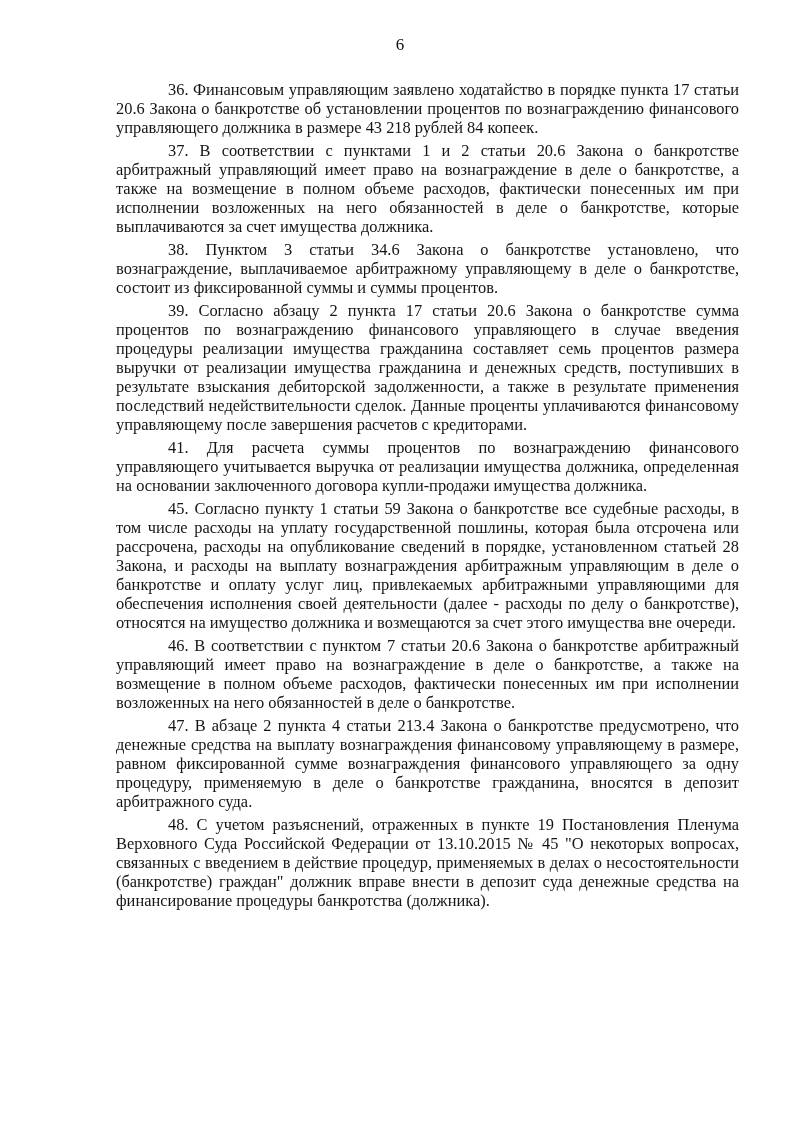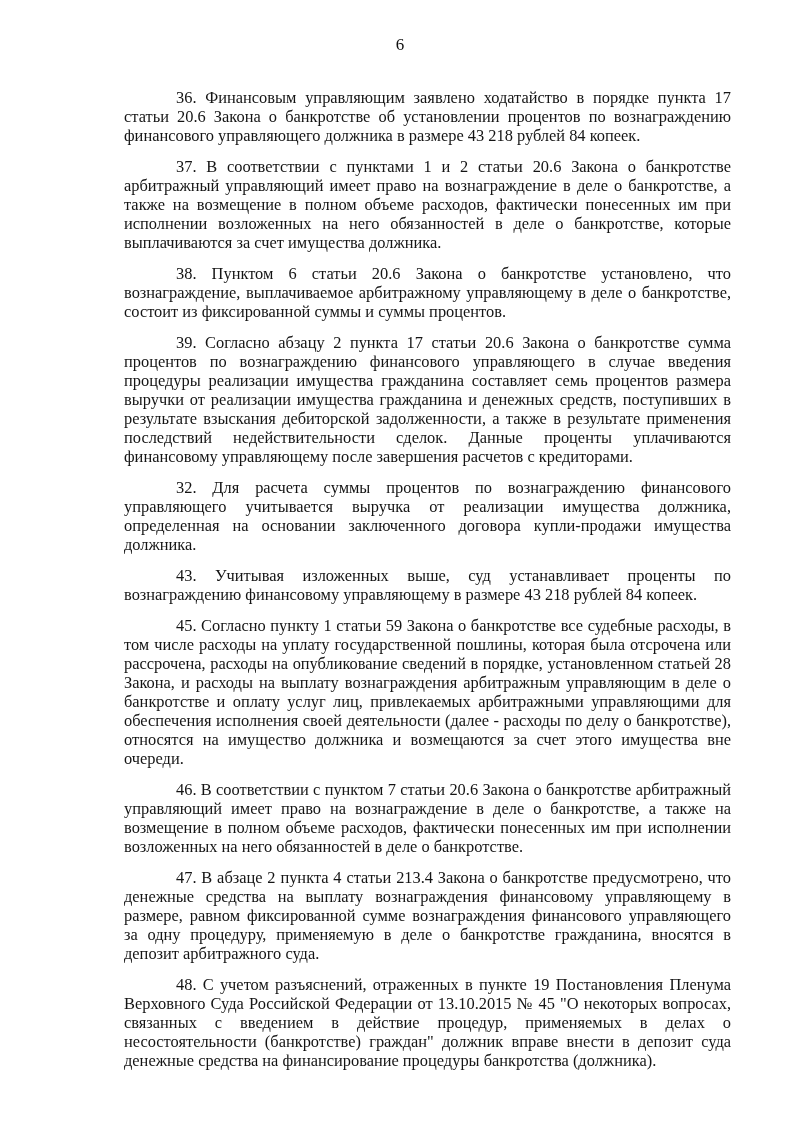--- a/index.html
+++ b/index.html
@@ -9,34 +9,33 @@
   }
   .page-number {
     position: absolute; top: 35px; left: 0; width: 800px; text-align: center;
     font-family: "Liberation Serif", serif; font-size: 17px; color: #111;
   }
   .body-text {
     position: absolute; top: 76px; left: 112px; width: 631px;
     font-family: "Liberation Serif", serif; font-size: 16.4px; line-height: 19px; color: #141414;
   }
   .para {
-    margin: 12px; text-align: justify; text-indent: 52px; hyphens: none; font-family: Liberation Serif, serif;
+    margin: 4px; text-align: justify; text-indent: 52px; hyphens: none; font-family: Liberation Serif, serif;
   }
 </style>
 </head>
 <body>
 
 <div class="page">
   <div class="page-number">6</div>
 
   <div class="body-text">
     <p class="para">36. Финансовым управляющим заявлено ходатайство в порядке пункта 17 статьи 20.6 Закона о банкротстве об установлении процентов по вознаграждению финансового управляющего должника в размере 43 218 рублей 84 копеек.</p>
     <p class="para">37. В соответствии с пунктами 1 и 2 статьи 20.6 Закона о банкротстве арбитражный управляющий имеет право на вознаграждение в деле о банкротстве, а также на возмещение в полном объеме расходов, фактически понесенных им при исполнении возложенных на него обязанностей в деле о банкротстве, которые выплачиваются за счет имущества должника.</p>
-    <p class="para">38. Пунктом 6 статьи 20.6 Закона о банкротстве установлено, что вознаграждение, выплачиваемое арбитражному управляющему в деле о банкротстве, состоит из фиксированной суммы и суммы процентов.</p>
+    <p class="para">38. Пунктом 3 статьи 34.6 Закона о банкротстве установлено, что вознаграждение, выплачиваемое арбитражному управляющему в деле о банкротстве, состоит из фиксированной суммы и суммы процентов.</p>
     <p class="para">39. Согласно абзацу 2 пункта 17 статьи 20.6 Закона о банкротстве сумма процентов по вознаграждению финансового управляющего в случае введения процедуры реализации имущества гражданина составляет семь процентов размера выручки от реализации имущества гражданина и денежных средств, поступивших в результате взыскания дебиторской задолженности, а также в результате применения последствий недействительности сделок. Данные проценты уплачиваются финансовому управляющему после завершения расчетов с кредиторами.</p>
-    <p class="para">32. Для расчета суммы процентов по вознаграждению финансового управляющего учитывается выручка от реализации имущества должника, определенная на основании заключенного договора купли-продажи имущества должника.</p>
-    <p class="para">43. Учитывая изложенных выше, суд устанавливает проценты по вознаграждению финансовому управляющему в размере 43 218 рублей 84 копеек.</p>
+    <p class="para">41. Для расчета суммы процентов по вознаграждению финансового управляющего учитывается выручка от реализации имущества должника, определенная на основании заключенного договора купли-продажи имущества должника.</p>
     <p class="para">45. Согласно пункту 1 статьи 59 Закона о банкротстве все судебные расходы, в том числе расходы на уплату государственной пошлины, которая была отсрочена или рассрочена, расходы на опубликование сведений в порядке, установленном статьей 28 Закона, и расходы на выплату вознаграждения арбитражным управляющим в деле о банкротстве и оплату услуг лиц, привлекаемых арбитражными управляющими для обеспечения исполнения своей деятельности (далее - расходы по делу о банкротстве), относятся на имущество должника и возмещаются за счет этого имущества вне очереди.</p>
     <p class="para">46. В соответствии с пунктом 7 статьи 20.6 Закона о банкротстве арбитражный управляющий имеет право на вознаграждение в деле о банкротстве, а также на возмещение в полном объеме расходов, фактически понесенных им при исполнении возложенных на него обязанностей в деле о банкротстве.</p>
     <p class="para">47. В абзаце 2 пункта 4 статьи 213.4 Закона о банкротстве предусмотрено, что денежные средства на выплату вознаграждения финансовому управляющему в размере, равном фиксированной сумме вознаграждения финансового управляющего за одну процедуру, применяемую в деле о банкротстве гражданина, вносятся в депозит арбитражного суда.</p>
     <p class="para">48. С учетом разъяснений, отраженных в пункте 19 Постановления Пленума Верховного Суда Российской Федерации от 13.10.2015 № 45 "О некоторых вопросах, связанных с введением в действие процедур, применяемых в делах о несостоятельности (банкротстве) граждан" должник вправе внести в депозит суда денежные средства на финансирование процедуры банкротства (должника).</p>
   </div>
 </div>
 
 </body></html>

